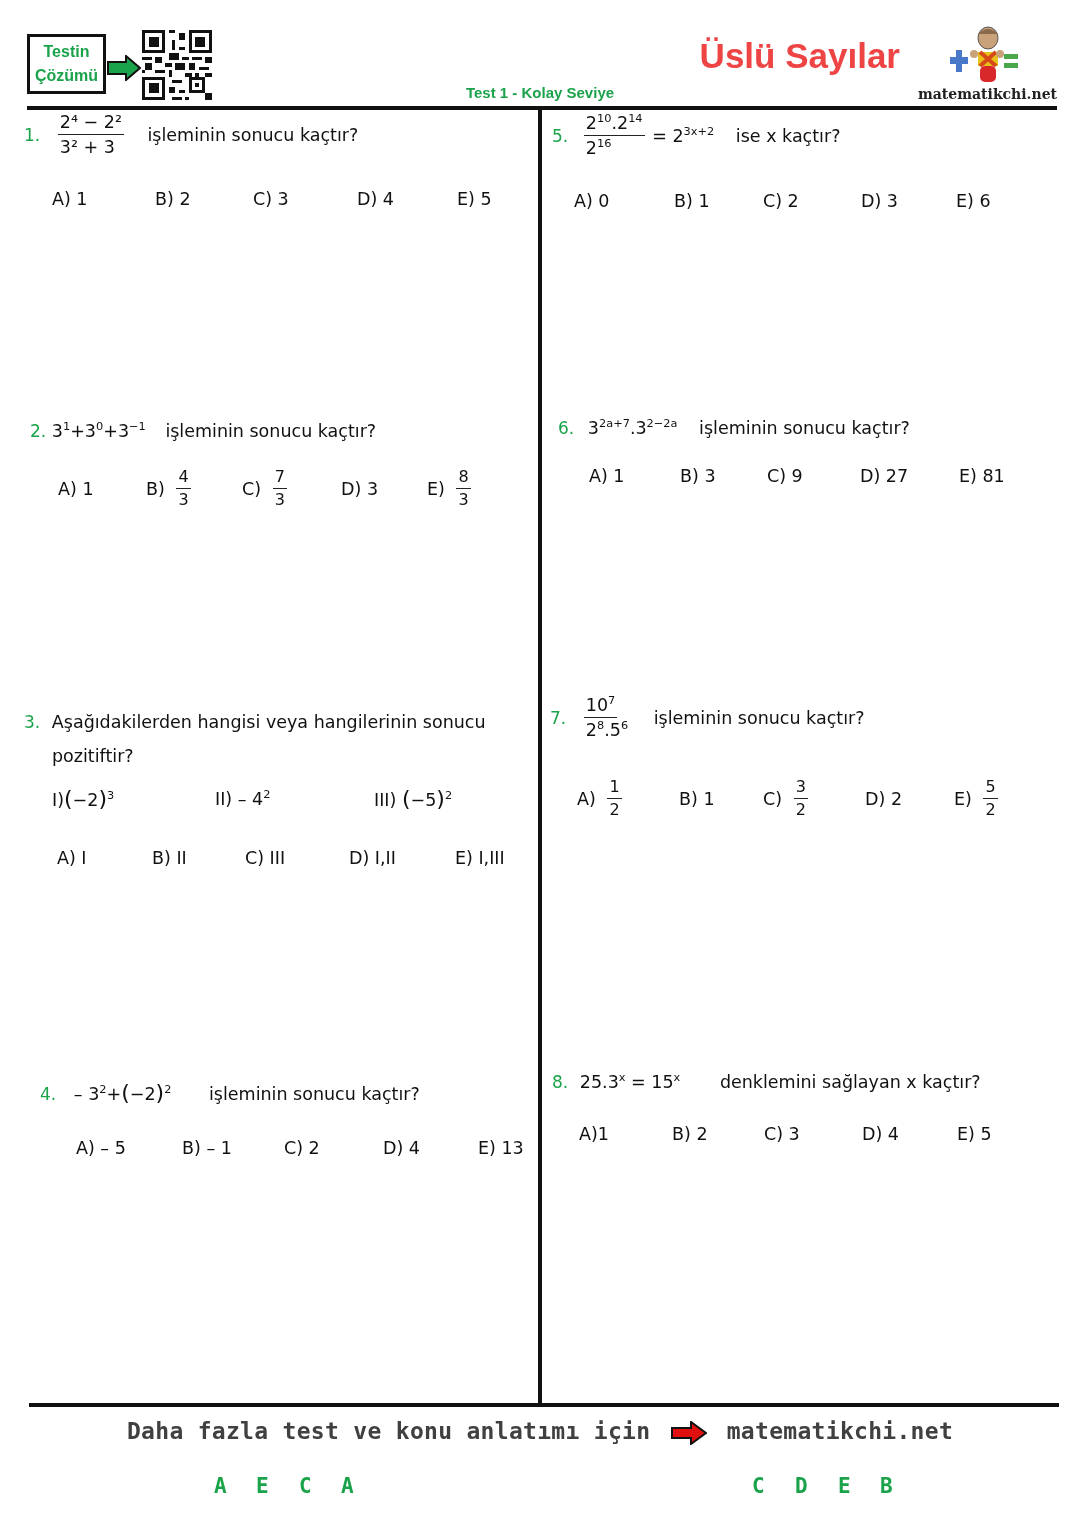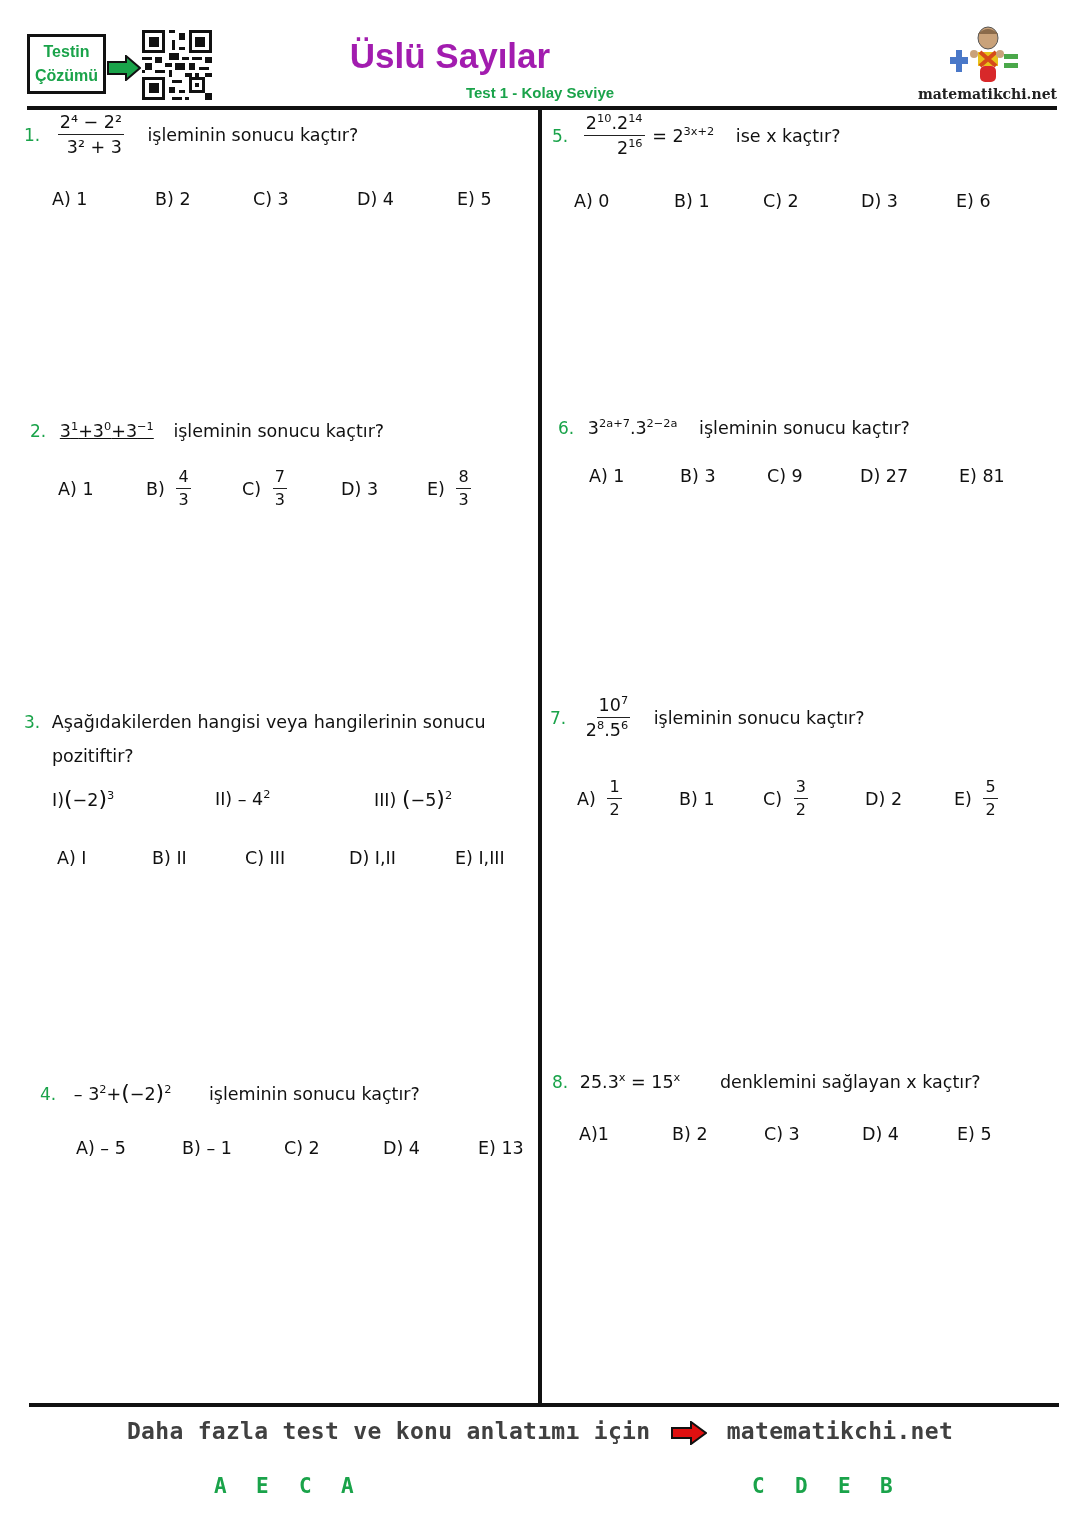--- a/index.html
+++ b/index.html
@@ -5,35 +5,35 @@
   html, body { margin:0; padding:0; background:#ffffff; }
   body { width:1080px; height:1527px; position:relative; overflow:hidden;
          font-family:"DejaVu Sans", "Liberation Sans", sans-serif; color:#111; }
   .abs { position:absolute; }
   
   .sol-box { left:27px; top:34px; width:79px; height:60px; border:3px solid #111; box-sizing:border-box;
              display:flex; flex-direction:column; align-items:center; justify-content:center;
              font-family:"Liberation Sans", sans-serif; font-weight:bold; font-size:16px; line-height:24px; color:#1aa34a; }
   .arrow { left:107px; top:55px; width:34px; height:26px; }
   .qr { left:142px; top:30px; width:70px; height:70px; }
-  .title { left:0; width:900px; top:36px; text-align:center; font-family:"Liberation Sans", sans-serif;
-           font-weight:bold; font-size:35px; color:#a21caf; }
+  .title { left:0; width:900px; top:36px; text-align:right; font-family:"Liberation Sans", sans-serif;
+           font-weight:bold; font-size:35px; color:#ef4444; }
   .subtitle { left:0; width:1080px; top:84px; text-align:center; font-family:"Liberation Sans", sans-serif;
               font-weight:bold; font-size:15px; color:#1aa34a; }
   .logo { left:950px; top:26px; width:75px; height:60px; }
   .logo-text { left:915px; top:86px; width:145px; text-align:center; font-family:"DejaVu Serif", serif;
                font-weight:bold; font-size:14px; color:#222; }
   .hline-top { left:27px; top:106px; width:1030px; height:4px; background:#111; }
   .vline { left:538px; top:108px; width:4px; height:1298px; background:#111; }
   .hline-bot { left:29px; top:1403px; width:1030px; height:4px; background:#111; }
 
   .q { position:absolute; font-size:17.5px; font-family:"DejaVu Sans", sans-serif; }
   .qnum { color:#1aa34a; font-size:17px; }
   .qtext { font-size:17.5px; }
-  .frac { display:inline-flex; flex-direction:column; align-items:flex-end; vertical-align:middle; line-height:1.15; }
+  .frac { display:inline-flex; flex-direction:column; align-items:flex-start; vertical-align:middle; line-height:1.15; }
   .frac .num { padding:0 2px 2px; border-bottom:1.3px solid #222; }
   .frac .den { padding:2px 2px 0; }
   sup { font-size:0.65em; vertical-align:0.6em; line-height:0; }
   .opt { position:absolute; font-size:17.5px; white-space:nowrap; }
   .opt .frac { font-size:16px; margin-left:6px; }
   .footer-text { left:0; width:1080px; top:1418px; text-align:center; font-family:"DejaVu Sans Mono", monospace;
                  font-size:23px; font-weight:bold; color:#404040; letter-spacing:0.3px; }
   .red-arrow { display:inline-block; width:36px; height:24px; vertical-align:middle; margin:0 6px; }
   .key { position:absolute; top:1474px; font-family:"DejaVu Sans Mono", monospace; font-weight:bold; font-size:21px; color:#1aa34a; }
 </style>
@@ -123,21 +123,21 @@
   <span class="qtext" style="margin-left:18px; vertical-align:middle;">işleminin sonucu kaçtır?</span>
 </div>
 <div class="opt" style="left:52px; top:189px;">A) 1</div>
 <div class="opt" style="left:155px; top:189px;">B) 2</div>
 <div class="opt" style="left:253px; top:189px;">C) 3</div>
 <div class="opt" style="left:357px; top:189px;">D) 4</div>
 <div class="opt" style="left:457px; top:189px;">E) 5</div>
 
 <div class="q" style="left:30px; top:421px;">
   <span class="qnum">2.</span>
-  <span style="margin-left:8px;text-decoration:underline;">3<sup>1</sup>+3<sup>0</sup>+3<sup>−1</sup></span>
+  <span style="">3<sup>1</sup>+3<sup>0</sup>+3<sup>−1</sup></span>
   <span class="qtext" style="margin-left:14px;">işleminin sonucu kaçtır?</span>
 </div>
 <div class="opt" style="left:58px; top:479px;">
   <span>A)</span> <span>1</span>
 </div>
 <div class="opt" style="left:146px; top:468px;">
   <span style="vertical-align:middle;">B)</span>
   <span class="frac">
       <span class="num">4</span>
       <span class="den">3</span>

